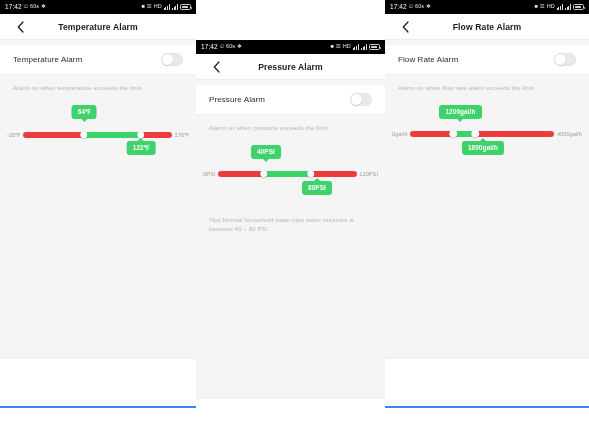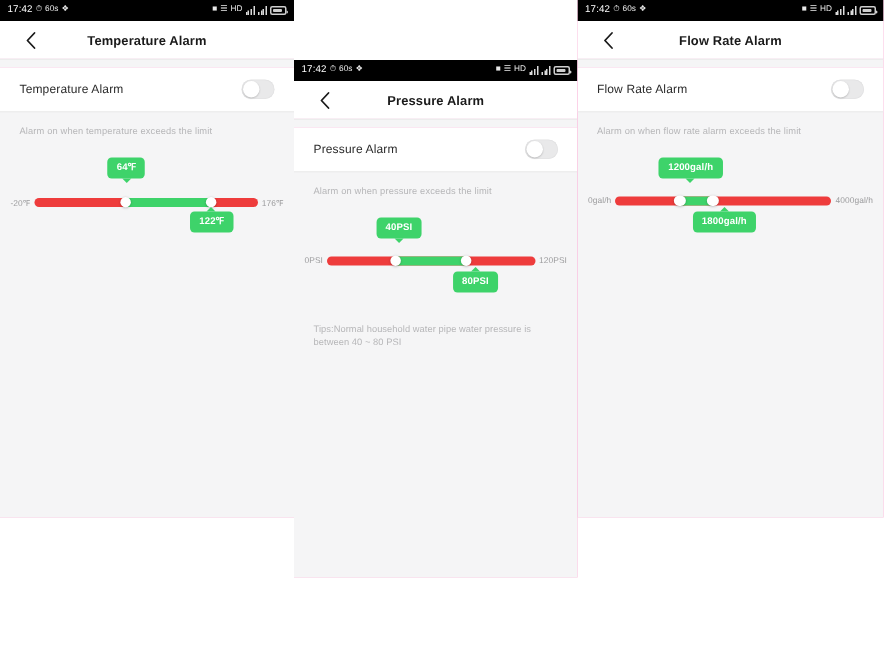--- a/index.html
+++ b/index.html
@@ -15,22 +15,22 @@
     position: relative;
   }
   .screens {
     display: flex;
     width: 589px;
     height: 445px;
     position: relative;
   }
   .panel {
     position: relative;
-    height: 345px;
-    background: #f9a8d4;
+    height: 408px;
+    background: #3b82f6;
     overflow: hidden;
     flex: 0 0 auto;
   }
   .panel.p1 { width: 196px; }
   .panel.p2 { width: 189px; margin-top: 40px; }
   .panel.p3 { width: 204px; }
 
   
   .statusbar {
     height: 14px;

